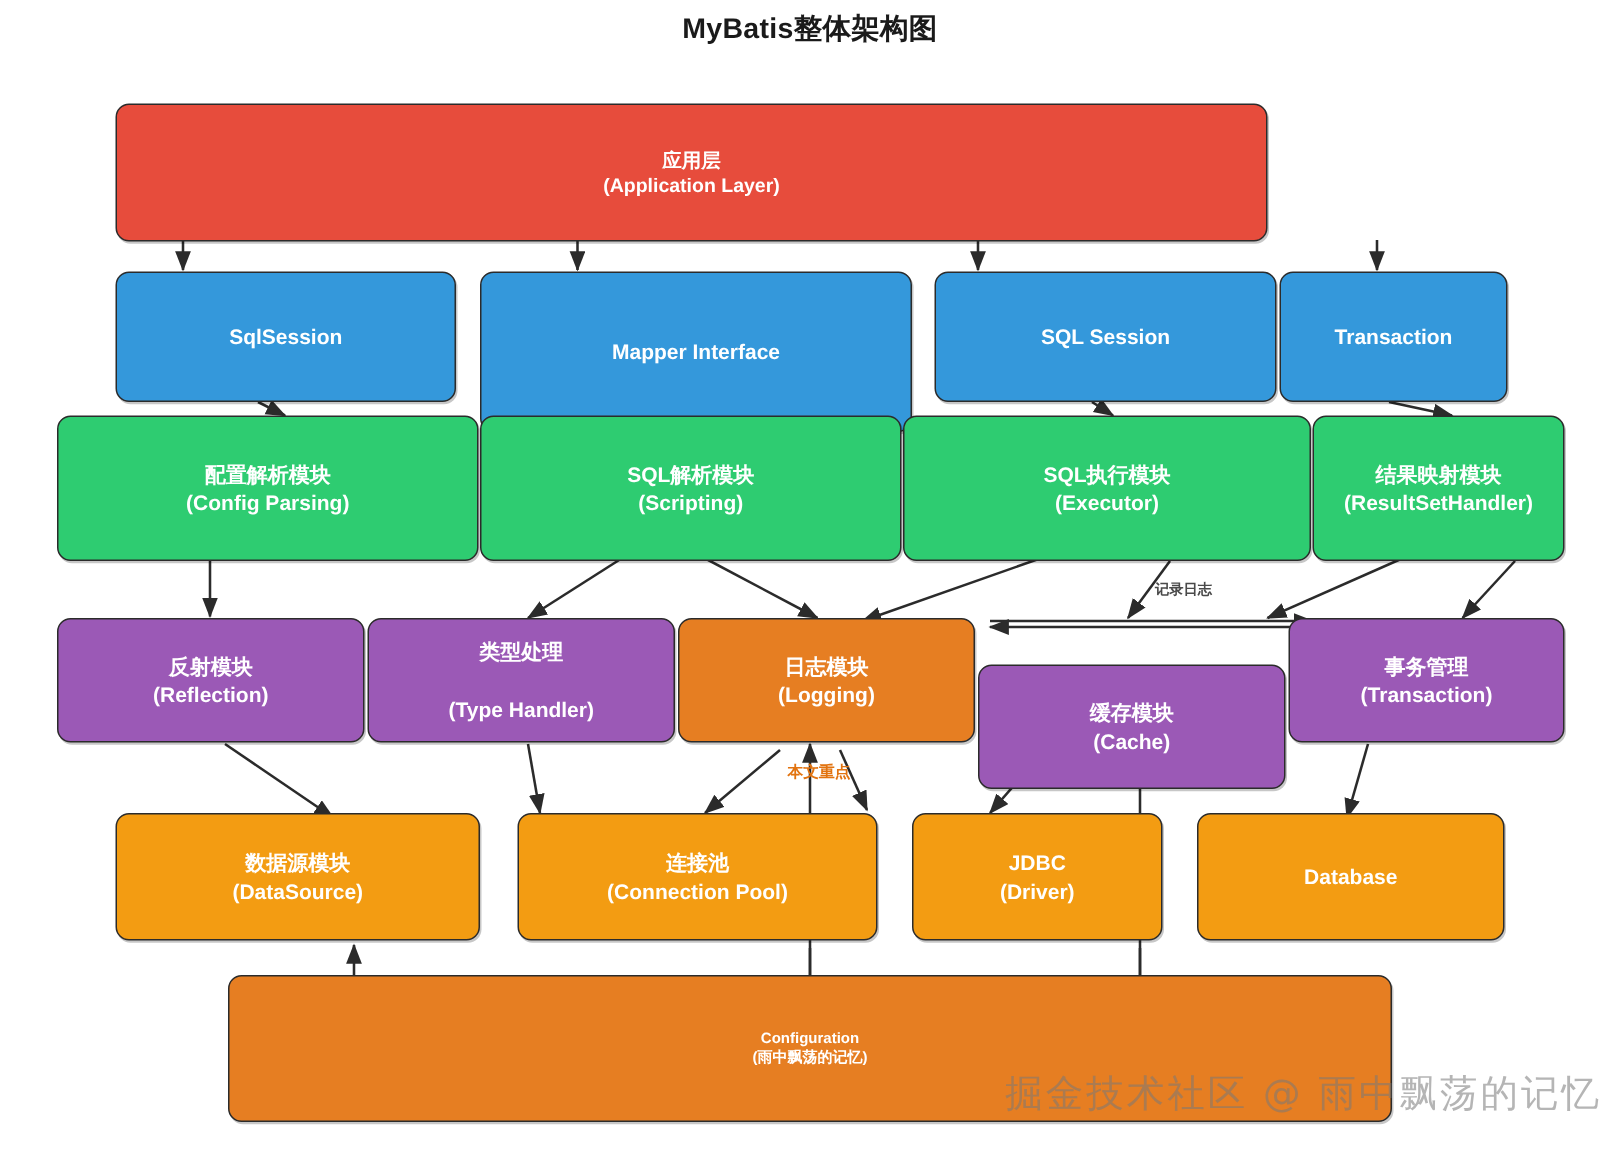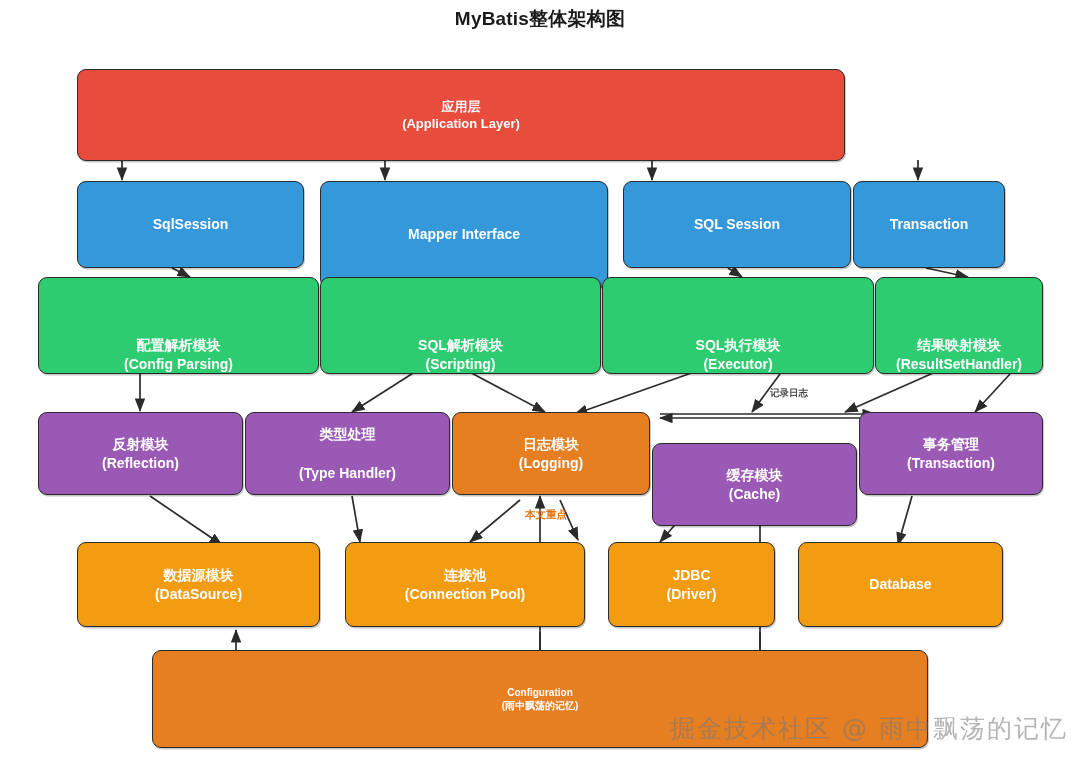--- a/index.html
+++ b/index.html
@@ -38,21 +38,21 @@
     box-shadow:1px 1.5px 0 rgba(0,0,0,0.22);
   }
   .node .l1{display:block;}
   .node .l2{display:block;}
 
   .node.app{font-size:13px;}
   .node.config-box{font-size:10px;}
 
   .red{background:#e74c3c;}
   .blue{background:#3498db;}
-  .green{background:#2ecc71;justify-content:flex-end;}
+  .green{background:#2ecc71;}
   .purple{background:#9b59b6;}
   .orange-l{background:#f39c12;}
   .orange-d{background:#e67e22;}
 
   .anno{
     position:absolute;
     font-size:9.5px;
     font-weight:bold;
     color:#4a4a4a;
     white-space:nowrap;

